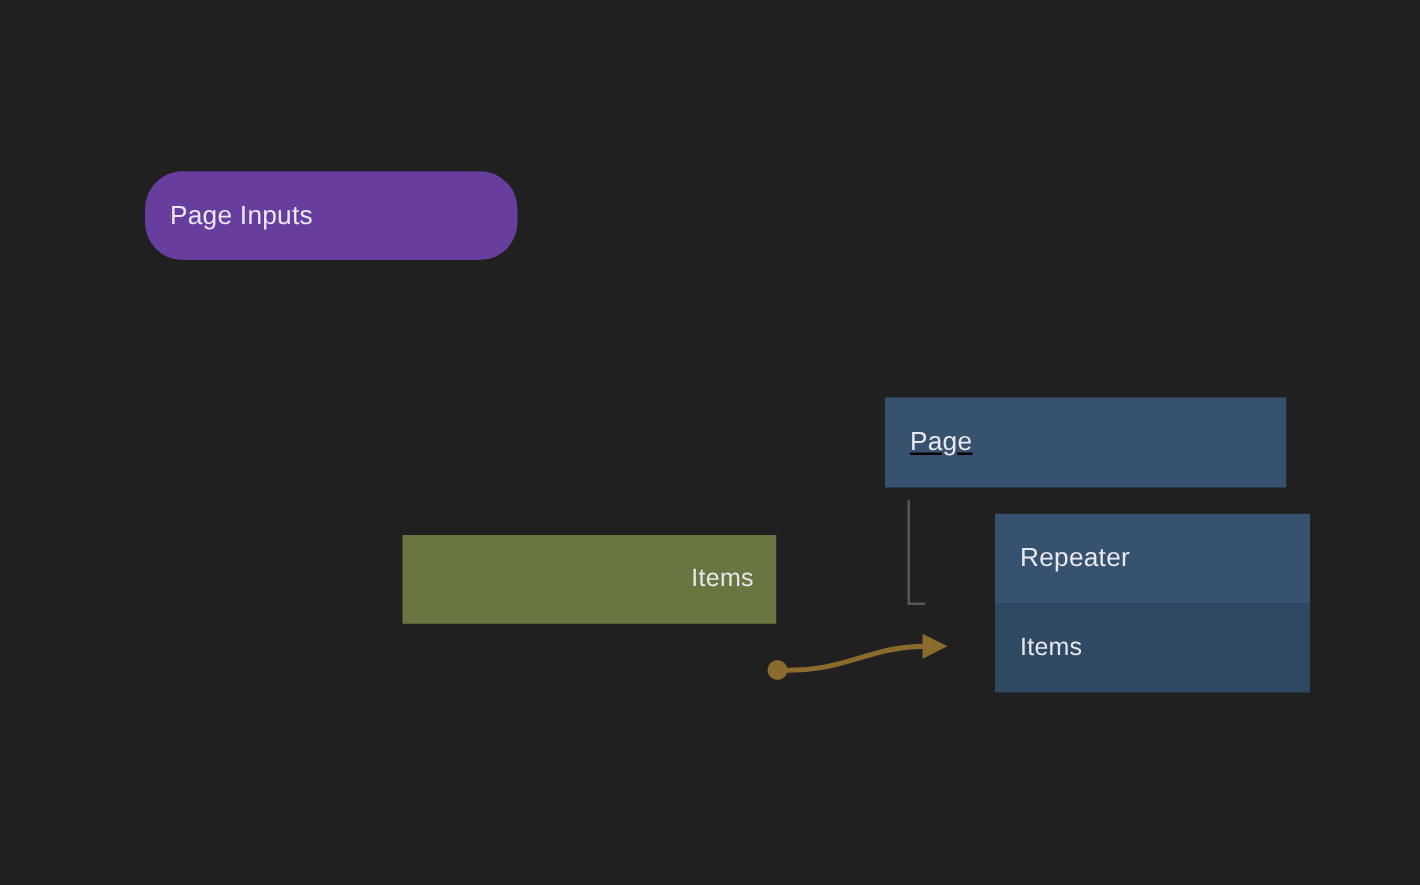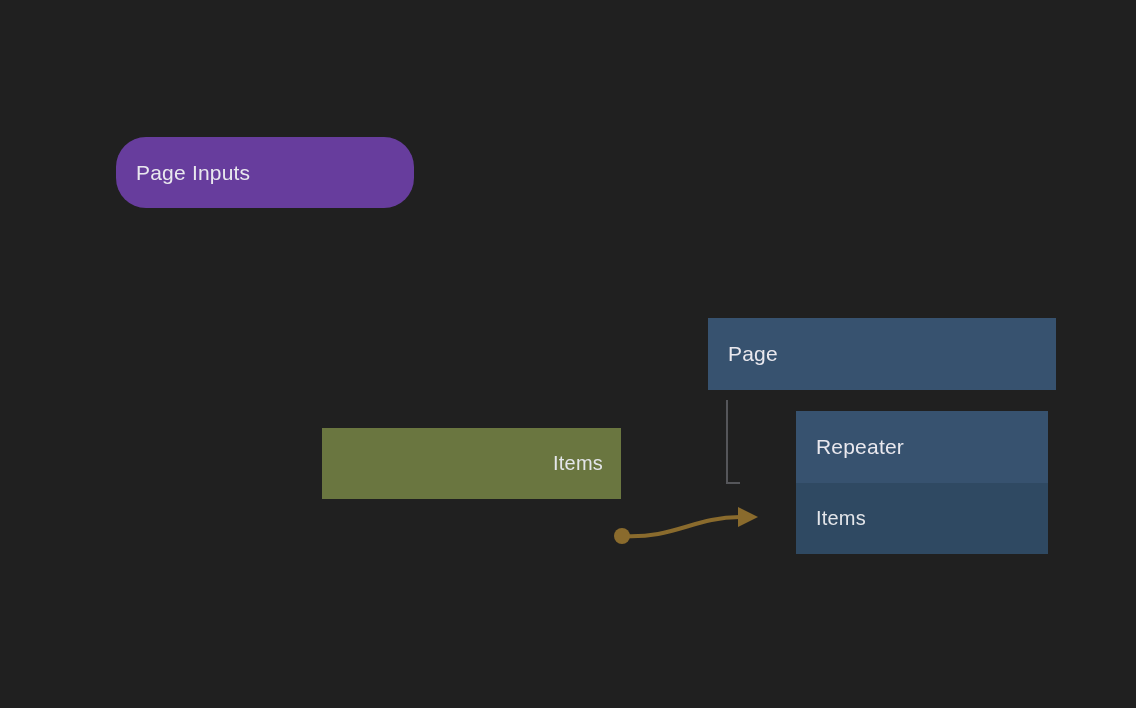--- a/index.html
+++ b/index.html
@@ -41,21 +41,21 @@
   }
   .port-label {
     color: #e4e6ea;
     font-size: 20px;
     letter-spacing: 0.2px;
   }
   
   .node-page-inputs { left: 116px; top: 137px; width: 298px; height: 71px; border-radius: 30px; }
   .node-page-inputs .node-header { height: 71px; padding-left: 20px; }
   
-  .node-page { left: 708px; top: 318px; width: 348px; height: 72px; }
+  .node-page { left: 708px; top: 318px; width: 321px; height: 72px; text-decoration: underline; }
   .node-page .node-header { height: 72px; padding-left: 20px; }
   
   .node-repeater { left: 748px; top: 411px; width: 300px; height: 143px; padding-left: 48px; }
   .node-repeater .node-header { height: 72px; padding-left: 20px; }
   .node-repeater .node-row { height: 71px; padding-left: 20px; }
   
   .node-static-array { left: 322px; top: 428px; width: 299px; height: 143px; }
   .node-static-array .node-header { height: 72px; padding-left: 20px; }
   .node-static-array .node-row { height: 71px; padding-right: 18px; justify-content: flex-end; }
 </style>

